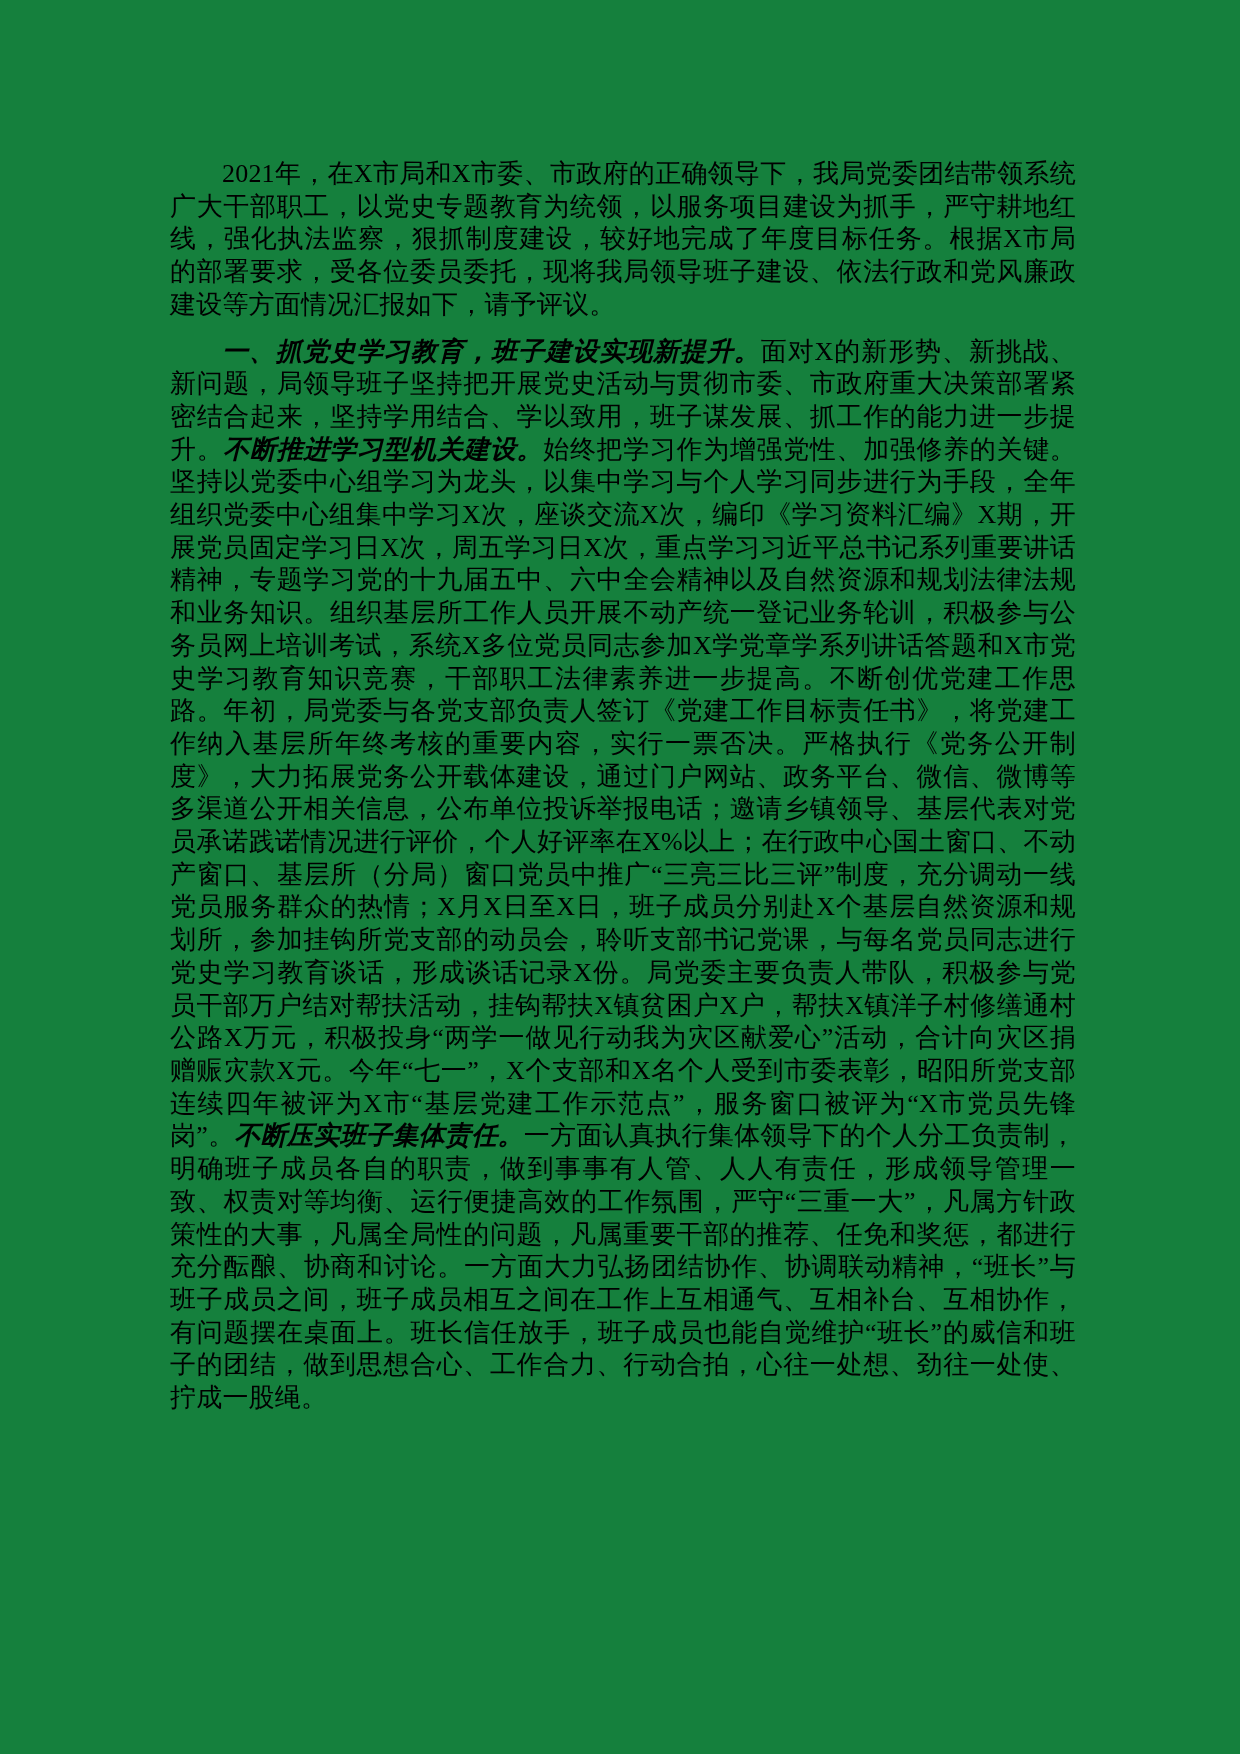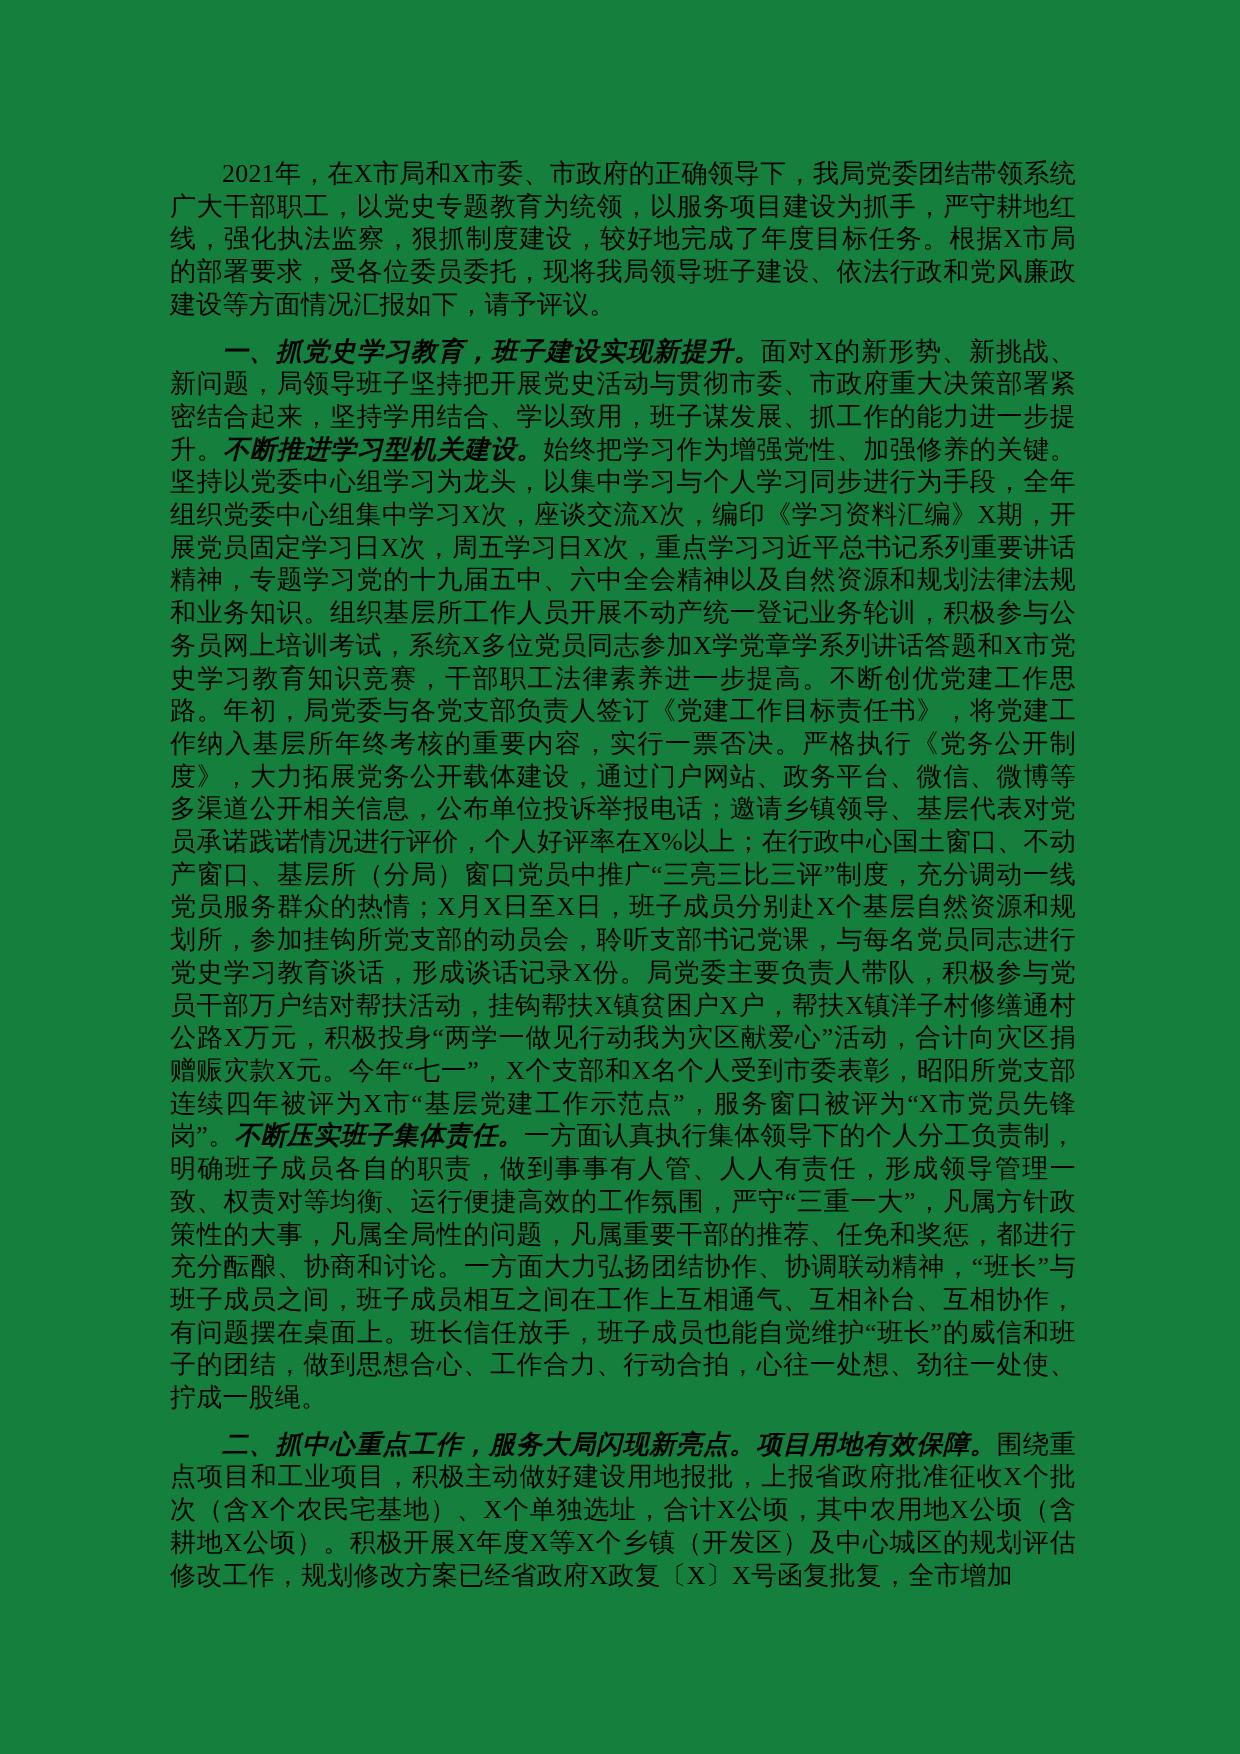--- a/index.html
+++ b/index.html
@@ -45,18 +45,15 @@
   <div class="text-body">
 
     <p>
       <span>2021年，在X市局和X市委、市政府的正确领导下，我局党委团结带领系统广大干部职工，以党史专题教育为统领，以服务项目建设为抓手，严守耕地红线，强化执法监察，狠抓制度建设，较好地完成了年度目标任务。根据X市局的部署要求，受各位委员委托，现将我局领导班子建设、依法行政和党风廉政建设等方面情况汇报如下，请予评议。</span>
     </p>
 
     <p>
       <span class="bold">一、抓党史学习教育，班子建设实现新提升。</span><span>面对X的新形势、新挑战、新问题，局领导班子坚持把开展党史活动与贯彻市委、市政府重大决策部署紧密结合起来，坚持学用结合、学以致用，班子谋发展、抓工作的能力进一步提升。</span><span class="bold">不断推进学习型机关建设。</span><span>始终把学习作为增强党性、加强修养的关键。坚持以党委中心组学习为龙头，以集中学习与个人学习同步进行为手段，全年组织党委中心组集中学习X次，座谈交流X次，编印《学习资料汇编》X期，开展党员固定学习日X次，周五学习日X次，重点学习习近平总书记系列重要讲话精神，专题学习党的十九届五中、六中全会精神以及自然资源和规划法律法规和业务知识。组织基层所工作人员开展不动产统一登记业务轮训，积极参与公务员网上培训考试，系统X多位党员同志参加X学党章学系列讲话答题和X市党史学习教育知识竞赛，干部职工法律素养进一步提高。不断创优党建工作思路。年初，局党委与各党支部负责人签订《党建工作目标责任书》，将党建工作纳入基层所年终考核的重要内容，实行一票否决。严格执行《党务公开制度》，大力拓展党务公开载体建设，通过门户网站、政务平台、微信、微博等多渠道公开相关信息，公布单位投诉举报电话；邀请乡镇领导、基层代表对党员承诺践诺情况进行评价，个人好评率在X%以上；在行政中心国土窗口、不动产窗口、基层所（分局）窗口党员中推广“三亮三比三评”制度，充分调动一线党员服务群众的热情；X月X日至X日，班子成员分别赴X个基层自然资源和规划所，参加挂钩所党支部的动员会，聆听支部书记党课，与每名党员同志进行党史学习教育谈话，形成谈话记录X份。局党委主要负责人带队，积极参与党员干部万户结对帮扶活动，挂钩帮扶X镇贫困户X户，帮扶X镇洋子村修缮通村公路X万元，积极投身“两学一做见行动我为灾区献爱心”活动，合计向灾区捐赠赈灾款X元。今年“七一”，X个支部和X名个人受到市委表彰，昭阳所党支部连续四年被评为X市“基层党建工作示范点”，服务窗口被评为“X市党员先锋岗”。</span><span class="bold">不断压实班子集体责任。</span><span>一方面认真执行集体领导下的个人分工负责制，明确班子成员各自的职责，做到事事有人管、人人有责任，形成领导管理一致、权责对等均衡、运行便捷高效的工作氛围，严守“三重一大”，凡属方针政策性的大事，凡属全局性的问题，凡属重要干部的推荐、任免和奖惩，都进行充分酝酿、协商和讨论。一方面大力弘扬团结协作、协调联动精神，“班长”与班子成员之间，班子成员相互之间在工作上互相通气、互相补台、互相协作，有问题摆在桌面上。班长信任放手，班子成员也能自觉维护“班长”的威信和班子的团结，做到思想合心、工作合力、行动合拍，心往一处想、劲往一处使、拧成一股绳。</span>
     </p>
 
-    <p>
-      <span class="bold">二、抓中心重点工作，服务大局闪现新亮点。项目用地有效保障。</span><span>围绕重点项目和工业项目，积极主动做好建设用地报批，上报省政府批准征收X个批次（含X个农民宅基地）、X个单独选址，合计X公顷，其中农用地X公顷（含耕地X公顷）。积极开展X年度X等X个乡镇（开发区）及中心城区的规划评估修改工作，规划修改方案已经省政府X政复〔X〕X号函复批复，全市增加</span>
-    </p>
 
   </div>
 </div>
 
 </body></html>

